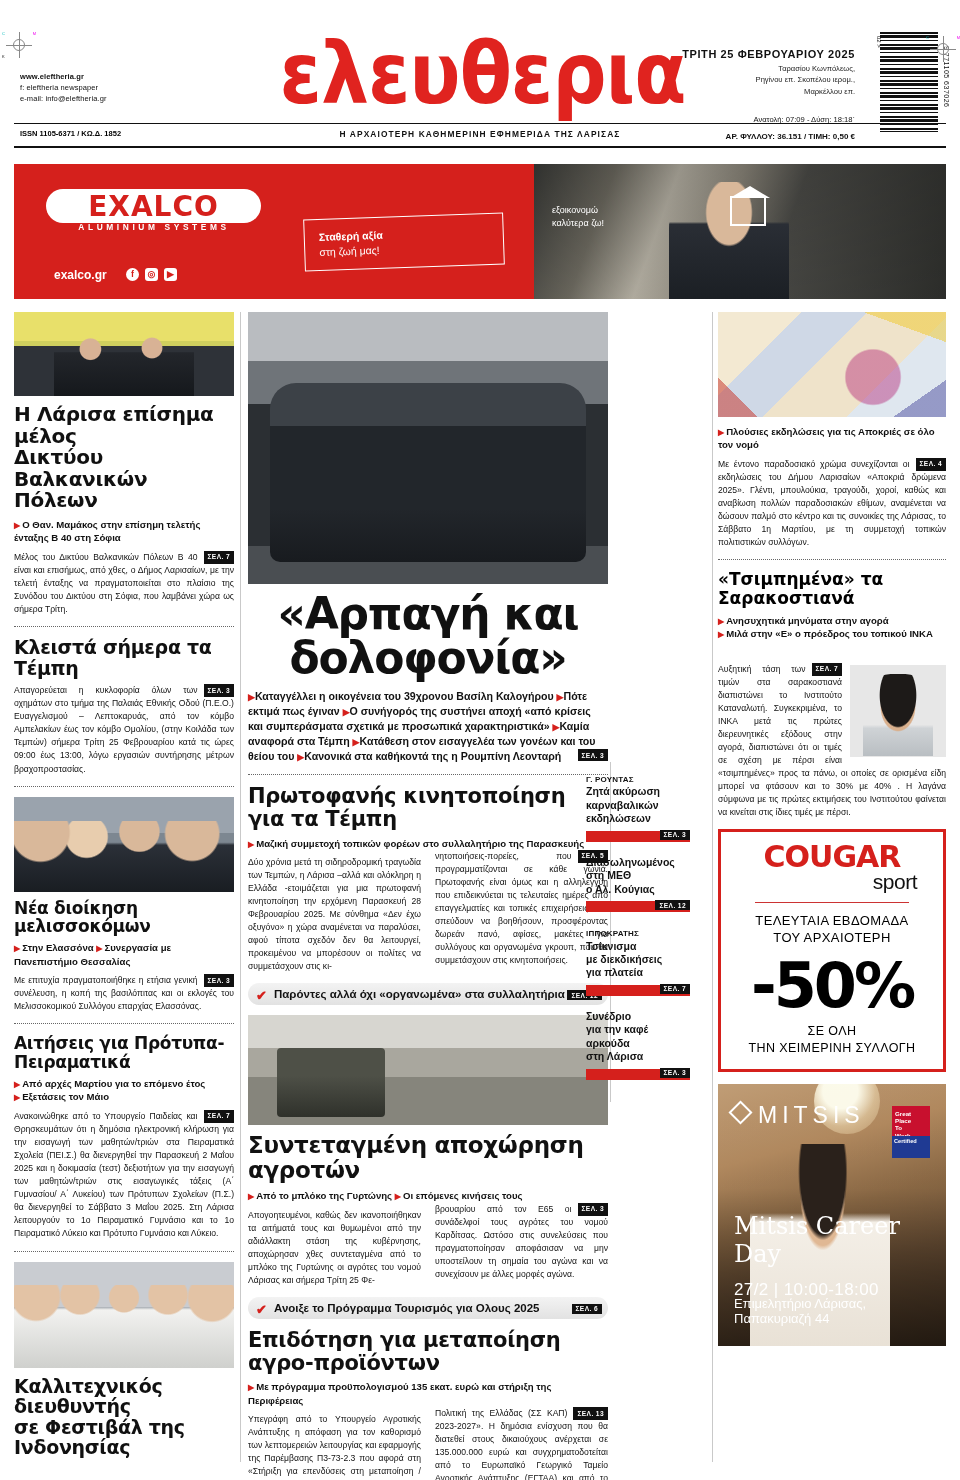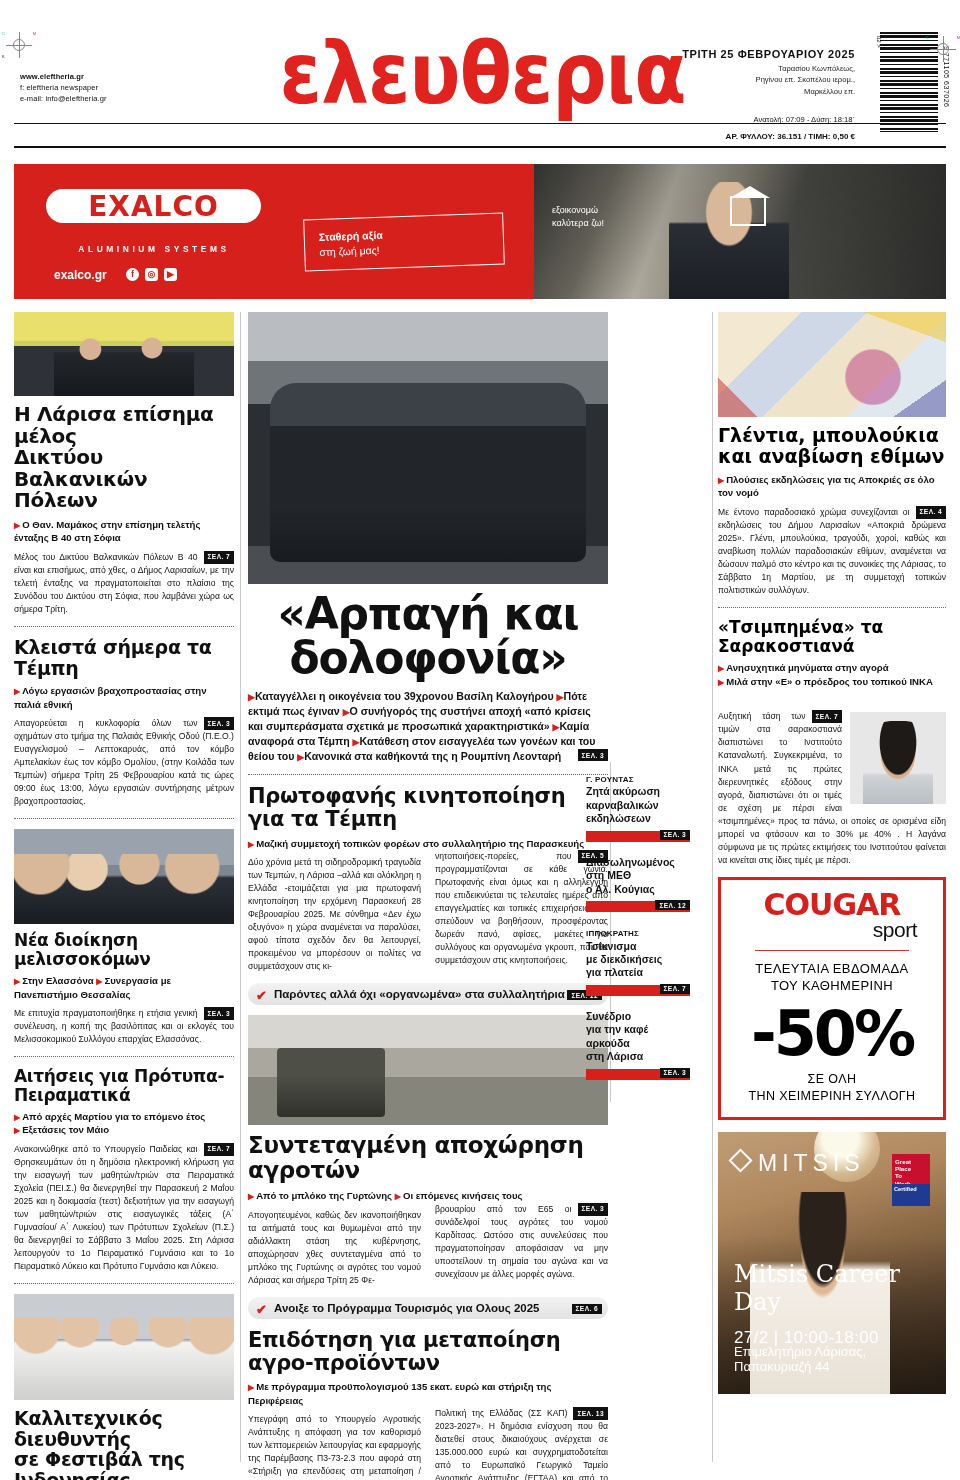--- a/index.html
+++ b/index.html
@@ -95,21 +95,21 @@
   .exalco-logo {
     position: absolute; left: 32px; top: 25px; width: 215px; height: 34px;
     background: #fff; border-radius: 17px;
     display: flex; align-items: center; justify-content: center;
   }
   .exalco-logo span {
     font-size: 28px; font-weight: 800; color: #d5201c; letter-spacing: 1px;
     font-family: "DejaVu Sans", sans-serif;
   }
   .exalco-sub {
-    position: absolute; left: 40px; top: 80px; width: 200px; text-align: center;
+    position: absolute; left: 40px; top: 58px; width: 200px; text-align: center;
     font-size: 8.4px; font-weight: 700; letter-spacing: 3.6px; color: #fff;
   }
   .exalco-url {
     position: absolute; left: 40px; top: 104px;
     font-size: 12px; font-weight: 700; color: #fff;
   }
   .exalco-social { position: absolute; left: 112px; top: 104px; display: flex; gap: 6px; }
   .soc {
     width: 13px; height: 13px; border-radius: 3px; background: #fff;
     color: #d5201c; font-size: 9px; line-height: 13px; text-align: center; font-weight: 700;
@@ -420,20 +420,24 @@
     </div>
 
     <div class="reg-mark" style="right:4px; top:36px;">
       <div class="reg-ring"></div>
       <div class="reg-c" style="left:-4px; top:-1px;">C</div>
       <div class="reg-m" style="right:-4px; top:-1px;">M</div>
       <div class="reg-k" style="left:-4px; bottom:-1px;">K</div>
     </div>
 
     <div class="rule-thin"></div>
+    <div class="issn-row">
+      <div class="issn">ISSN 1105-6371 / ΚΩ.Δ. 1852</div>
+      <div class="tagline">Η ΑΡΧΑΙΟΤΕΡΗ ΚΑΘΗΜΕΡΙΝΗ ΕΦΗΜΕΡΙΔΑ ΤΗΣ ΛΑΡΙΣΑΣ</div>
+    </div>
     <div class="rule-thick"></div>
   </div>
 
   <div class="exalco">
     <div class="exalco-left">
       <div class="exalco-logo">
         <span>EXALCO</span>
       </div>
       <div class="exalco-sub">ALUMINIUM SYSTEMS</div>
       <div class="exalco-url">exalco.gr</div>
@@ -476,23 +480,20 @@
         <div class="body">
           <span class="sel sel-right">ΣΕΛ. 7</span>
           <span>Μέλος του Δικτύου Βαλκανικών Πόλεων Β 40 είναι και επισήμως, από χθες, ο Δήμος Λαρισαίων, με την τελετή ένταξης να πραγματοποιείται στο πλαίσιο της Συνόδου του Δικτύου στη Σόφια, που λαμβάνει χώρα ως σήμερα Τρίτη.</span>
         </div>
       </div>
 
       <div class="dotrule"></div>
 
       <div>
         <h2 class="hl hl-l">Κλειστά σήμερα τα Τέμπη</h2>
-        <div class="kicker">
-          <span class="arr">▶</span><span>Λόγω εργασιών βραχοπροστασίας στην παλιά εθνική</span>
-        </div>
         <div class="body">
           <span class="sel sel-right">ΣΕΛ. 3</span>
           <span>Απαγορεύεται η κυκλοφορία όλων των οχημάτων στο τμήμα της Παλαιάς Εθνικής Οδού (Π.Ε.Ο.) Ευαγγελισμού – Λεπτοκαρυάς, από τον κόμβο Αμπελακίων έως τον κόμβο Ομολίου, (στην Κοιλάδα των Τεμπών) σήμερα Τρίτη 25 Φεβρουαρίου κατά τις ώρες 09:00 έως 13:00, λόγω εργασιών συντήρησης μέτρων βραχοπροστασίας.</span>
         </div>
       </div>
 
       <div class="dotrule"></div>
 
       <div class="photo ph-group" style="height:95px;"></div>
 
@@ -660,24 +661,20 @@
           <span class="sel">ΣΕΛ. 3</span>
         </div>
       </div>
     </div>
 
     <div class="col-right">
 
       <div class="photo ph-carnival" style="height:105px;"></div>
 
       <div style="margin-top:8px;">
-        <h2 class="rhead">
-          <span>Γλέντια, μπουλούκια</span><br>
-          <span>και αναβίωση εθίμων</span>
-        </h2>
         <div class="kicker">
           <span class="arr">▶</span><span>Πλούσιες εκδηλώσεις για τις Αποκριές σε όλο τον νομό</span>
         </div>
         <div class="body">
           <span class="sel sel-right">ΣΕΛ. 4</span>
           <span>Με έντονο παραδοσιακό χρώμα συνεχίζονται οι εκδηλώσεις του Δήμου Λαρισαίων «Αποκριά δρώμενα 2025». Γλέντι, μπουλούκια, τραγούδι, χοροί, καθώς και αναβίωση πολλών παραδοσιακών εθίμων, αναμένεται να δώσουν παλμό στο κέντρο και τις συνοικίες της Λάρισας, το Σάββατο 1η Μαρτίου, με τη συμμετοχή τοπικών πολιτιστικών συλλόγων.</span>
         </div>
       </div>
 
       <div class="dotrule"></div>
@@ -697,21 +694,21 @@
         </div>
       </div>
 
       <div style="clear:both; height:10px;"></div>
 
       <div class="cougar">
         <div class="cougar-logo">COUGAR</div>
         <div class="cougar-sport">sport</div>
         <div class="cougar-div"></div>
         <div class="cougar-l1">ΤΕΛΕΥΤΑΙΑ ΕΒΔΟΜΑΔΑ</div>
-        <div class="cougar-l1">ΤΟΥ ΚΑΘΗΜΕΡΙΝΗ</div>
+        <div class="cougar-l1">ΤΟΥ ΑΡΧΑΙΟΤΕΡΗ</div>
         <div class="cougar-big">-50%</div>
         <div class="cougar-l2">ΣΕ ΟΛΗ</div>
         <div class="cougar-l2">ΤΗΝ ΧΕΙΜΕΡΙΝΗ ΣΥΛΛΟΓΗ</div>
       </div>
 
       <div style="height:12px;"></div>
 
       <div class="mitsis">
         <div class="mitsis-lamp"></div>
         <div class="mitsis-diamond"></div>

